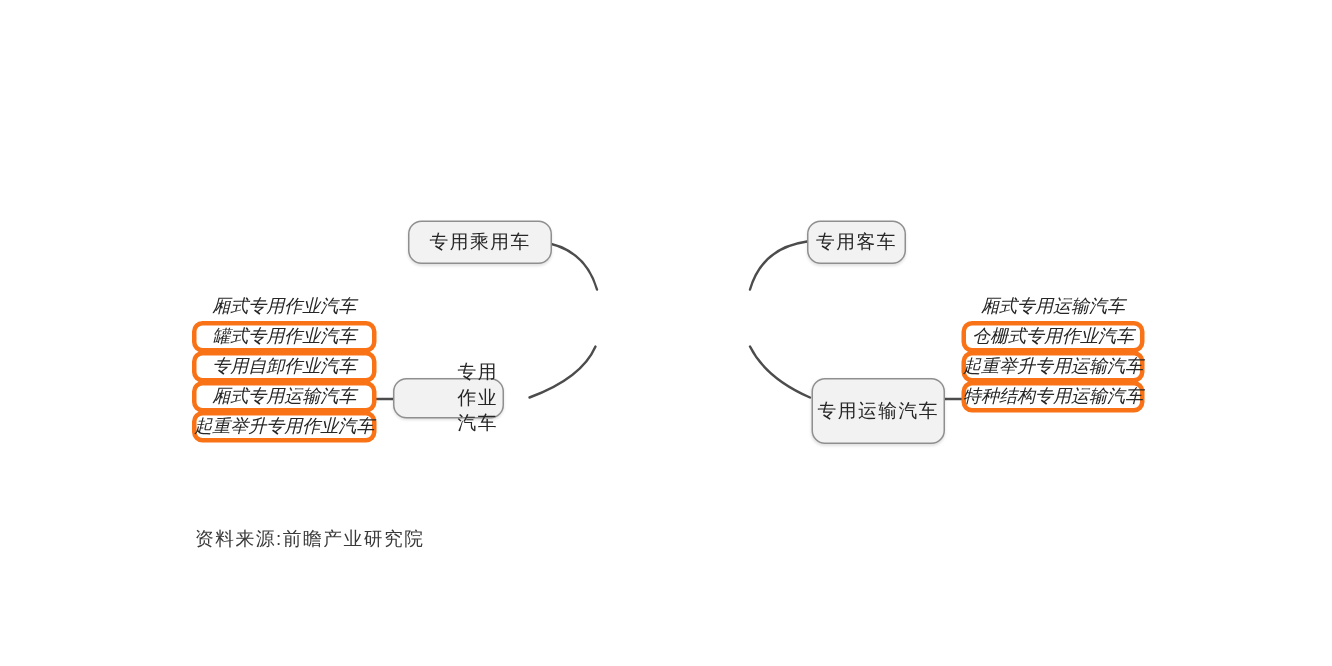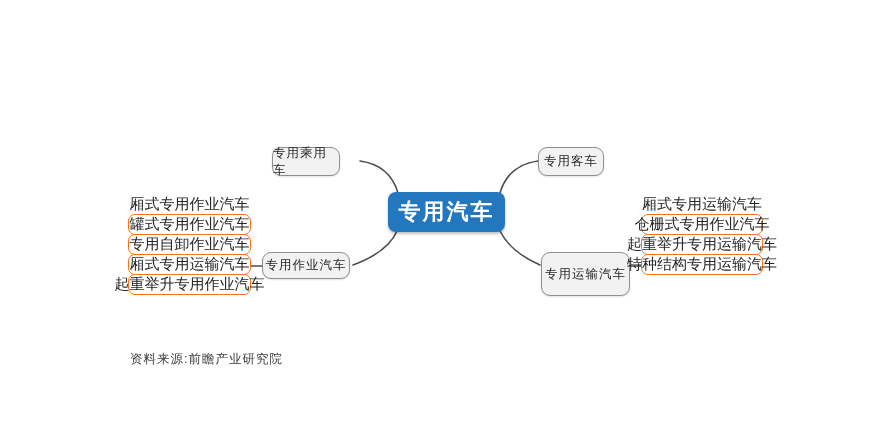--- a/index.html
+++ b/index.html
@@ -19,32 +19,32 @@
     font-size:22px;font-weight:bold;letter-spacing:2px;
     display:flex;align-items:center;justify-content:center;
     box-shadow:0 2px 3px rgba(0,0,0,.25);
   }
   .branch{
     position:absolute;background:#f2f2f2;border:1px solid #8f8f8f;border-radius:9px;
     display:flex;align-items:center;justify-content:center;
     font-size:12.5px;color:#262626;letter-spacing:1px;
     box-shadow:0 1px 2px rgba(0,0,0,.12);box-sizing:border-box;
   }
-  #branch-top-left {left:272px;top:147px;width:68px;height:29px;}
+  #branch-top-left {left:272px;top:147px;width:96px;height:29px;}
   #branch-top-right{left:538px;top:147px;width:66px;height:29px;}
-  #branch-left     {left:262px;top:252px;width:88px;height:27px;}
+  #branch-left     {left:262px;top:252px;width:74px;height:27px;padding-left:42px;}
   #branch-right    {left:541px;top:252px;width:89px;height:44px;}
   .leaf-stack{position:absolute;display:flex;flex-direction:column;}
   .leaf-stack.left {left:128px;top:194px;width:123px;}
   .leaf-stack.right{left:641px;top:194px;width:122px;}
   .leaf{
     height:21px;box-sizing:border-box;margin-top:-1px;
-    border:1px solid #f97316;border-radius:7px;background:#ffffff;
+    border:3px solid #f97316;border-radius:7px;background:#ffffff;
     display:flex;align-items:center;justify-content:center;
-    font-size:15px;color:#262626;white-space:nowrap;
+    font-size:12px;color:#262626;white-space:nowrap;font-style:italic;
   }
   .leaf.first{border-color:transparent;background:transparent;margin-top:0;}
   .source{
     position:absolute;left:130px;top:351px;
     font-size:12.5px;color:#3a3a3a;letter-spacing:1px;
   }
 </style>
 </head>
 <body>
 
@@ -53,21 +53,20 @@
 
   <svg class="links" viewBox="0 0 888 444">
     <path d="M360,161 C382,164 393,176 398,193"></path>
     <path d="M538,161 C516,164 505,176 500,193"></path>
     <path d="M397,231 C390,247 372,258 353,265"></path>
     <path d="M500,231 C508,247 524,258 540,265"></path>
     <path d="M251,266 L262,266"></path>
     <path d="M630,266 L641,266"></path>
   </svg>
 
-  <div class="center-node">专用汽车</div>
 
   <div class="branch" id="branch-top-left">专用乘用车</div>
   <div class="branch" id="branch-top-right">专用客车</div>
   <div class="branch" id="branch-left">专用作业汽车</div>
   <div class="branch" id="branch-right">专用运输汽车</div>
 
   <div class="leaf-stack left">
     <div class="leaf first">厢式专用作业汽车</div>
     <div class="leaf">罐式专用作业汽车</div>
     <div class="leaf">专用自卸作业汽车</div>

